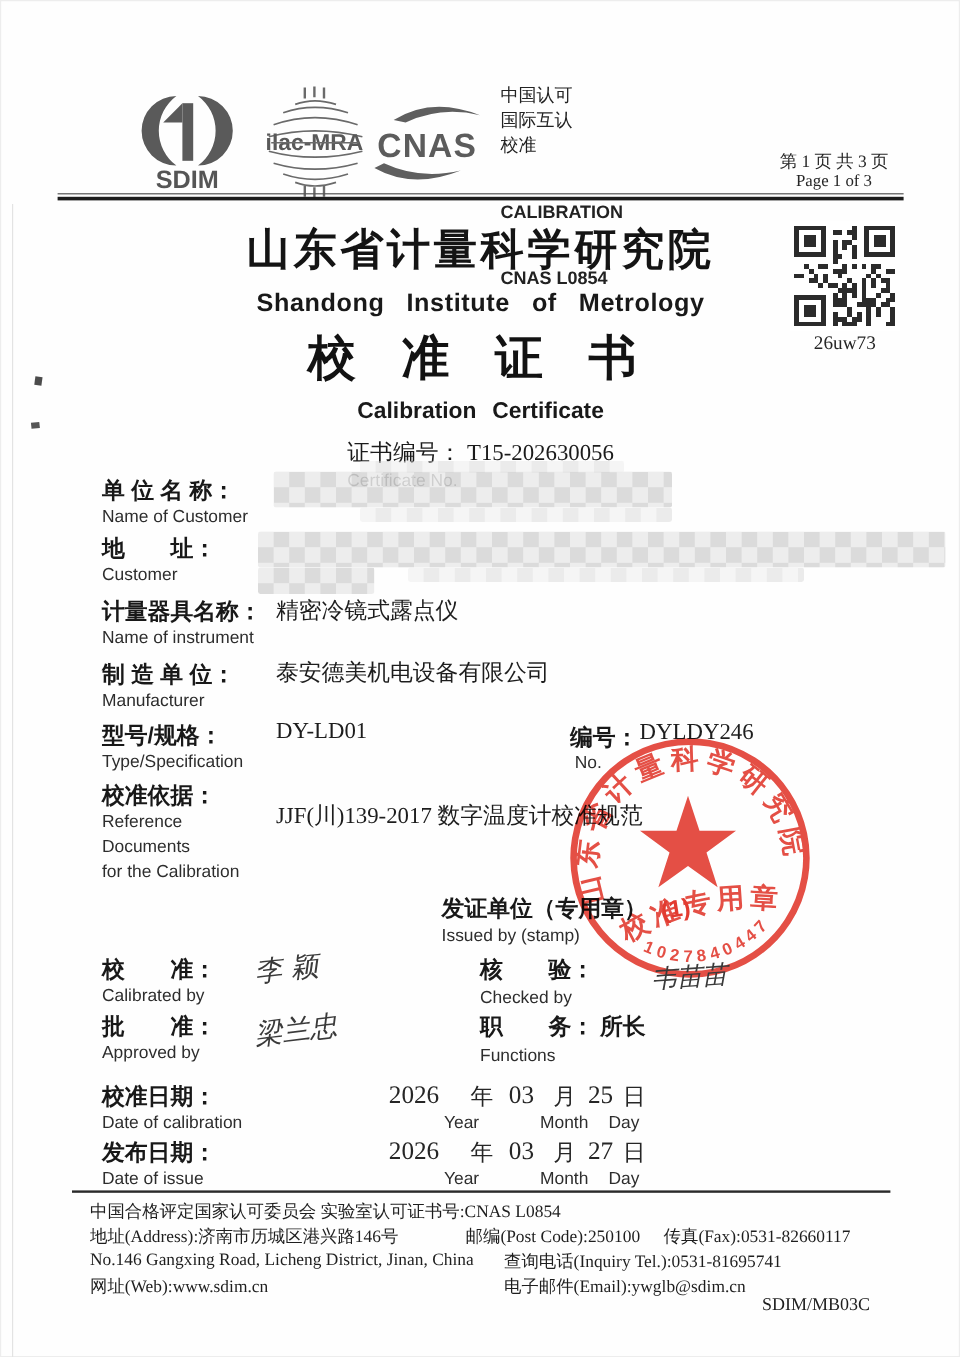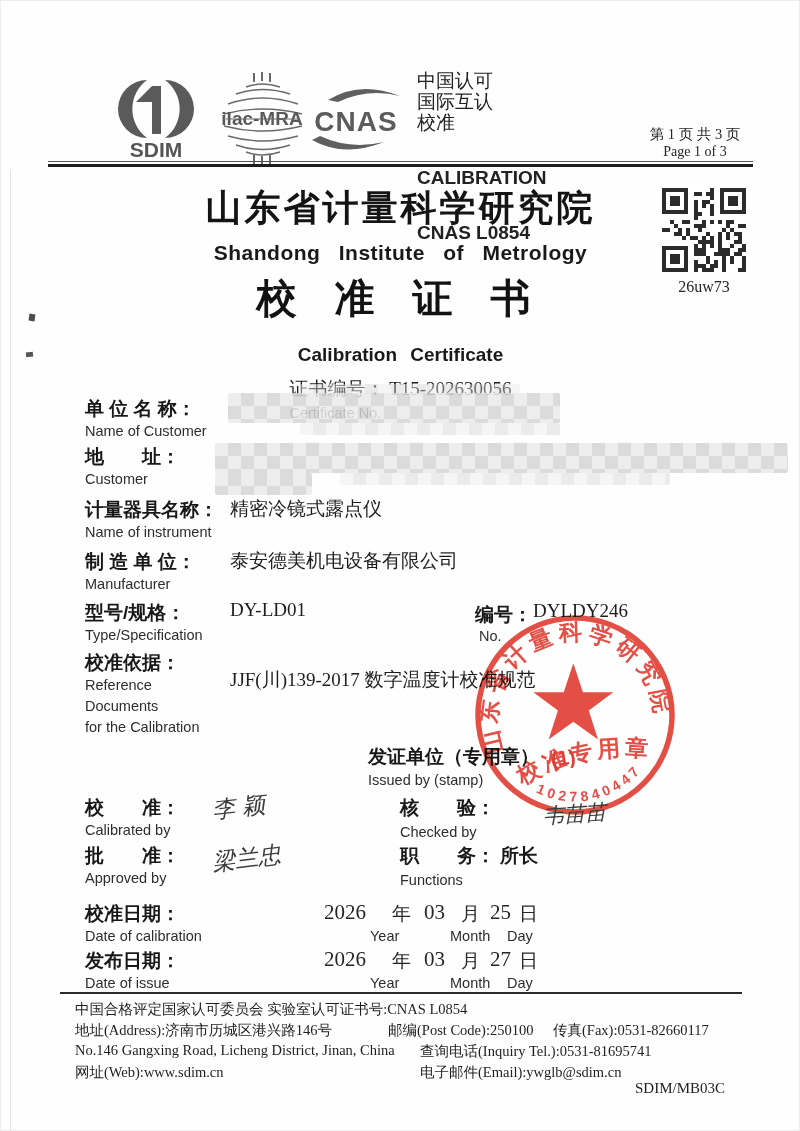--- a/index.html
+++ b/index.html
@@ -11,21 +11,21 @@
   .en-sub{font-size:14.5px;color:#2d2d2d;white-space:nowrap;}
   .value{font-family:"Liberation Serif",serif;font-size:19px;color:#1d1d1d;white-space:nowrap;}
   .serif{font-family:"Liberation Serif",serif;}
   .center{text-align:center;}
   .mosaic{background:repeating-conic-gradient(#d6d6d6 0% 25%, #ebebeb 0% 50%) 0 0/26px 26px;opacity:.85;border-radius:2px;}
   .mosaic.light{opacity:.45;}
   .sig{font-family:"DejaVu Serif",serif;font-style:italic;font-size:23px;color:#3a3a3a;white-space:nowrap;}
   .hline{background:#1d1d1d;}
   .stamp-wrap{transform:rotate(-12deg);mix-blend-mode:multiply;opacity:.9;}
   .stamp-red{color:#e23b30;}
-  .acc-line{font-family:"Liberation Serif",serif;font-size:19px;line-height:21px;color:#222;}
+  .acc-line{font-family:"Liberation Serif",serif;font-size:15px;line-height:21px;color:#222;}
   .acc-line.b{font-family:"Liberation Sans",sans-serif;font-weight:700;margin-top:34px;}
   .footer-line{font-family:"Liberation Serif",serif;font-size:14.5px;color:#1e1e1e;white-space:nowrap;}
 </style>
 </head>
 <body>
 
 <div class="page">
 
   <div class="abs" style="left:106px;top:76px;width:100px;height:84px;">
     <svg width="100" height="84" viewBox="0 0 100 84">
@@ -85,21 +85,21 @@
     <div class="serif" style="font-size:14px;">Page 1 of 3</div>
   </div>
 
   <div class="abs hline" style="left:48px;top:161px;width:705px;height:1px;background:#555;"></div>
   <div class="abs hline" style="left:48px;top:164px;width:705px;height:3px;"></div>
 
   <div class="abs center" style="left:48px;top:184px;width:705px;">
     <div class="serif" style="font-size:36px;font-weight:700;letter-spacing:3px;color:#141414;">山东省计量科学研究院</div>
     <div style="font-size:21px;font-weight:700;margin-top:8px;word-spacing:12px;letter-spacing:.5px;color:#191919;">Shandong  Institute  of  Metrology</div>
     <div class="serif" style="font-size:40px;font-weight:700;letter-spacing:14px;margin-top:6px;color:#121212;text-align:center;">校 准 证 书</div>
-    <div style="font-size:19px;font-weight:700;margin-top:18px;word-spacing:8px;color:#191919;">Calibration  Certificate</div>
+    <div style="font-size:19px;font-weight:700;margin-top:6px;word-spacing:8px;color:#191919;">Calibration  Certificate</div>
     <div style="display:inline-block;text-align:left;margin-top:10px;">
       <div class="serif" style="font-size:19px;color:#1b1b1b;">证书编号： T15-202630056</div>
       <div class="en-sub" style="margin-top:3px;">Certificate No.</div>
     </div>
   </div>
 
   <div class="abs" style="left:656px;top:184px;width:96px;text-align:center;">
     <svg id="qrsvg" width="92" height="92" viewBox="0 0 92 92" shape-rendering="crispEdges" style="display:block;margin:0 auto;">
       <rect x="0" y="0" width="92" height="92" fill="#fff"></rect>
       <g class="modules" fill="#2b2b2b">

